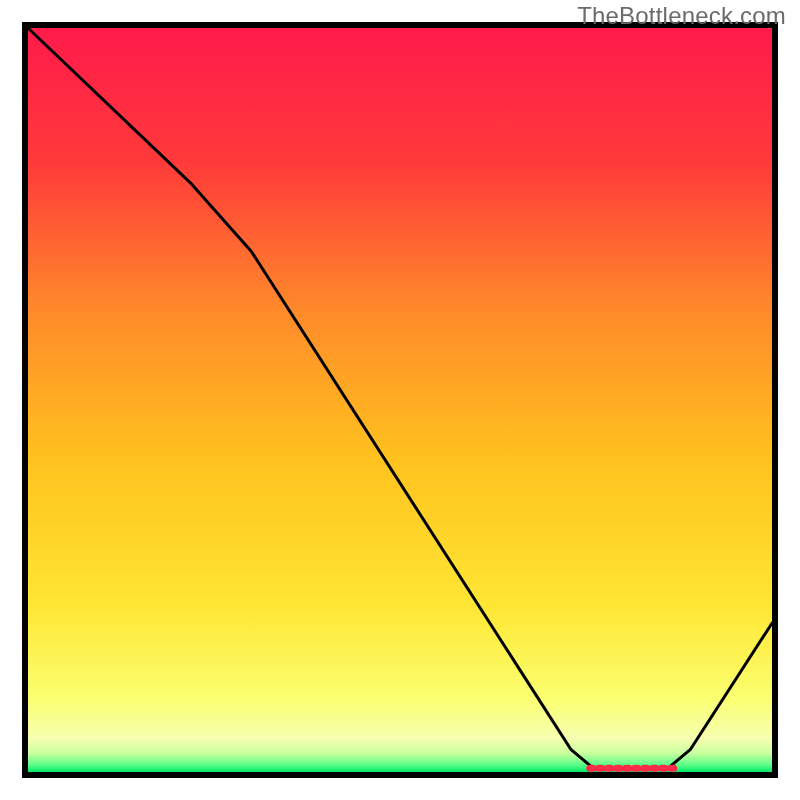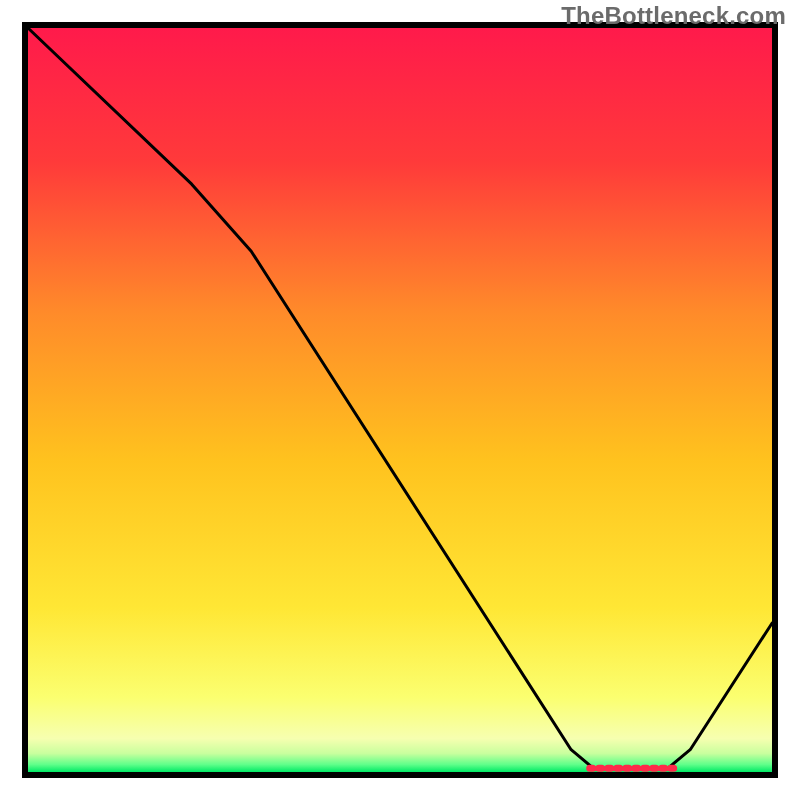--- a/index.html
+++ b/index.html
@@ -13,21 +13,21 @@
   .wrap {
     position: relative;
     width: 800px;
     height: 800px;
   }
   .watermark {
     position: absolute;
     top: 2px;
     right: 14px;
     font-size: 24px;
-    font-weight: 700;
+    font-weight: 400;
     color: #6b6b6b;
     letter-spacing: 0.2px;
   }
   svg {
     display: block;
   }
 </style>
 </head>
 <body>
 

